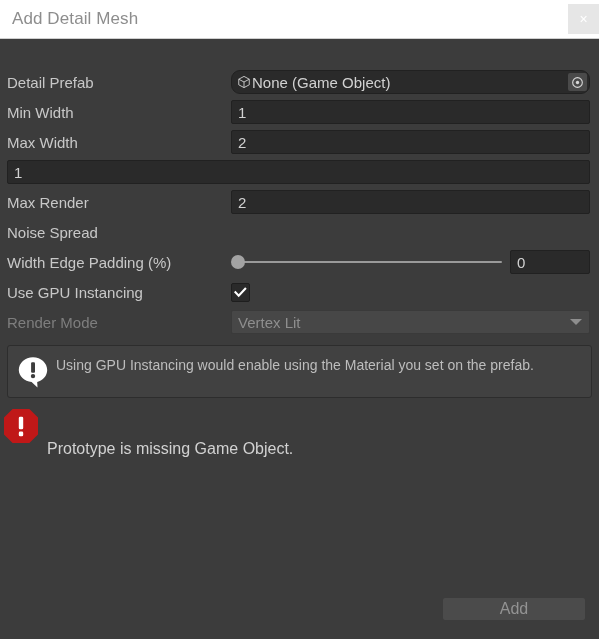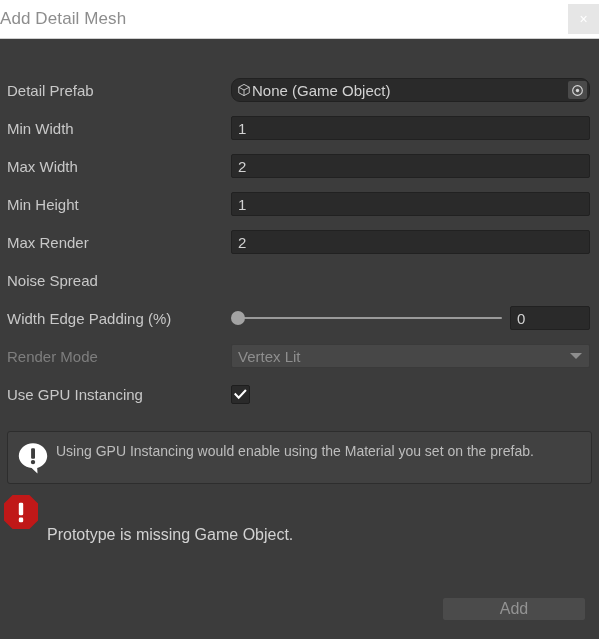--- a/index.html
+++ b/index.html
@@ -30,20 +30,21 @@
     height: 38px;
     min-height: 38px;
     background: #ffffff;
     display: flex;
     align-items: center;
     border-bottom: 1px solid #cfcfcf;
   }
   .titlebar-title {
     font-size: 17px;
     color: #8d8d8d;
+    padding-left: 12px;
     letter-spacing: 0.1px;
     white-space: nowrap;
   }
   .titlebar-close {
     position: absolute;
     right: 0px;
     top: 4px;
     width: 31px;
     height: 30px;
     background: #e6e6e6;
@@ -71,21 +72,20 @@
 
   .rows {
     padding: 0 4px 0 0;
   }
 
   .row {
     display: flex;
     align-items: center;
     height: 30px;
     padding-left: 7px;
-    margin-top: 8px;
   }
   .row-label {
     width: 224px;
     min-width: 224px;
     font-size: 15px;
     color: #c8c8c8;
     white-space: nowrap;
     overflow: hidden;
   }
   .row-label.disabled {
@@ -235,21 +235,21 @@
     border: 1px solid #1e1e1e;
     border-radius: 2px;
     box-sizing: border-box;
     display: flex;
     align-items: center;
     justify-content: center;
   }
 
   
   .helpbox {
-    margin: 22px 7px 0 7px;
+    margin: 8px 7px 0 7px;
     background: #414141;
     border: 1px solid #2d2d2d;
     border-radius: 3px;
     display: flex;
     align-items: flex-start;
     padding: 8px 10px 8px 8px;
     min-height: 45px;
     box-sizing: border-box;
   }
   .helpbox .helpicon {
@@ -357,21 +357,20 @@
       <div class="row">
         <div class="row-label">Max Width</div>
         <div class="row-field">
           <div class="inputbox">
             <span class="val">2</span>
           </div>
         </div>
       </div>
 
       <div class="row">
-        <div class="row-label">Min Height</div>
         <div class="row-field">
           <div class="inputbox">
             <span class="val">1</span>
           </div>
         </div>
       </div>
 
       <div class="row">
         <div class="row-label">Max Render</div>
         <div class="row-field">
@@ -395,36 +394,36 @@
               <div class="slider-handle" style="left: calc(0%);"></div>
             </div>
             <div class="slider-num">
               <span class="val">0</span>
             </div>
           </div>
         </div>
       </div>
 
       <div class="row">
-        <div class="row-label disabled">Render Mode</div>
-        <div class="row-field">
-          <div class="dropdown">
-            <span class="dd-label">Vertex Lit</span>
-            <span class="caret"></span>
-          </div>
-        </div>
-      </div>
-
-      <div class="row">
         <div class="row-label">Use GPU Instancing</div>
         <div class="row-field">
           <div class="checkbox">
             <svg width="13" height="11" viewBox="0 0 13 11">
               <path d="M1.4 5.3 L4.7 8.7 L11.2 1.8" fill="none" stroke="#ffffff" stroke-width="2.1" stroke-linecap="square"></path>
             </svg>
+          </div>
+        </div>
+      </div>
+
+      <div class="row">
+        <div class="row-label disabled">Render Mode</div>
+        <div class="row-field">
+          <div class="dropdown">
+            <span class="dd-label">Vertex Lit</span>
+            <span class="caret"></span>
           </div>
         </div>
       </div>
 
     </div>
 
     <div class="helpbox">
       <svg class="helpicon" viewBox="0 0 34 34">
         <path d="M17 2.2 C25 2.2 31.2 8 31.2 14.9 C31.2 20.6 27 25.3 21.2 26.9 L21.5 32.4 L15.6 26.9 C8.4 26.1 2.8 20.9 2.8 14.9 C2.8 8 9 2.2 17 2.2 Z" fill="#ffffff"></path>
         <rect x="15.1" y="7.2" width="3.9" height="10.6" rx="1.1" fill="#3d3d3d"></rect>

